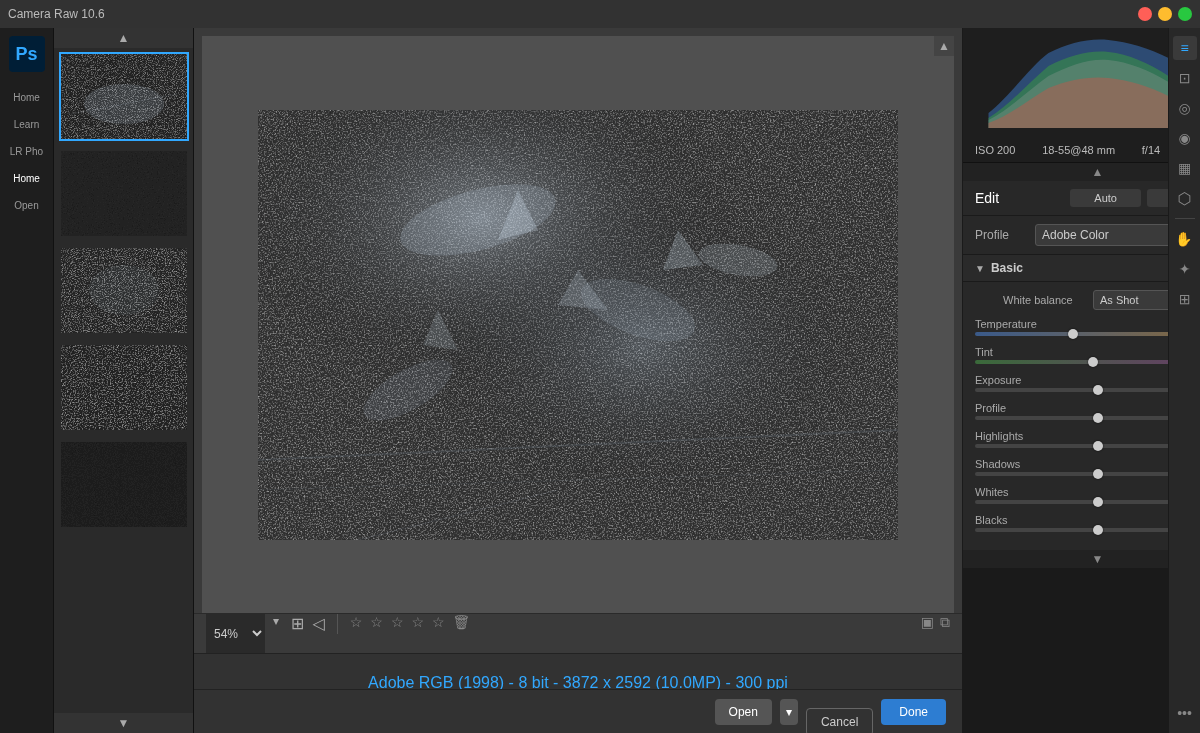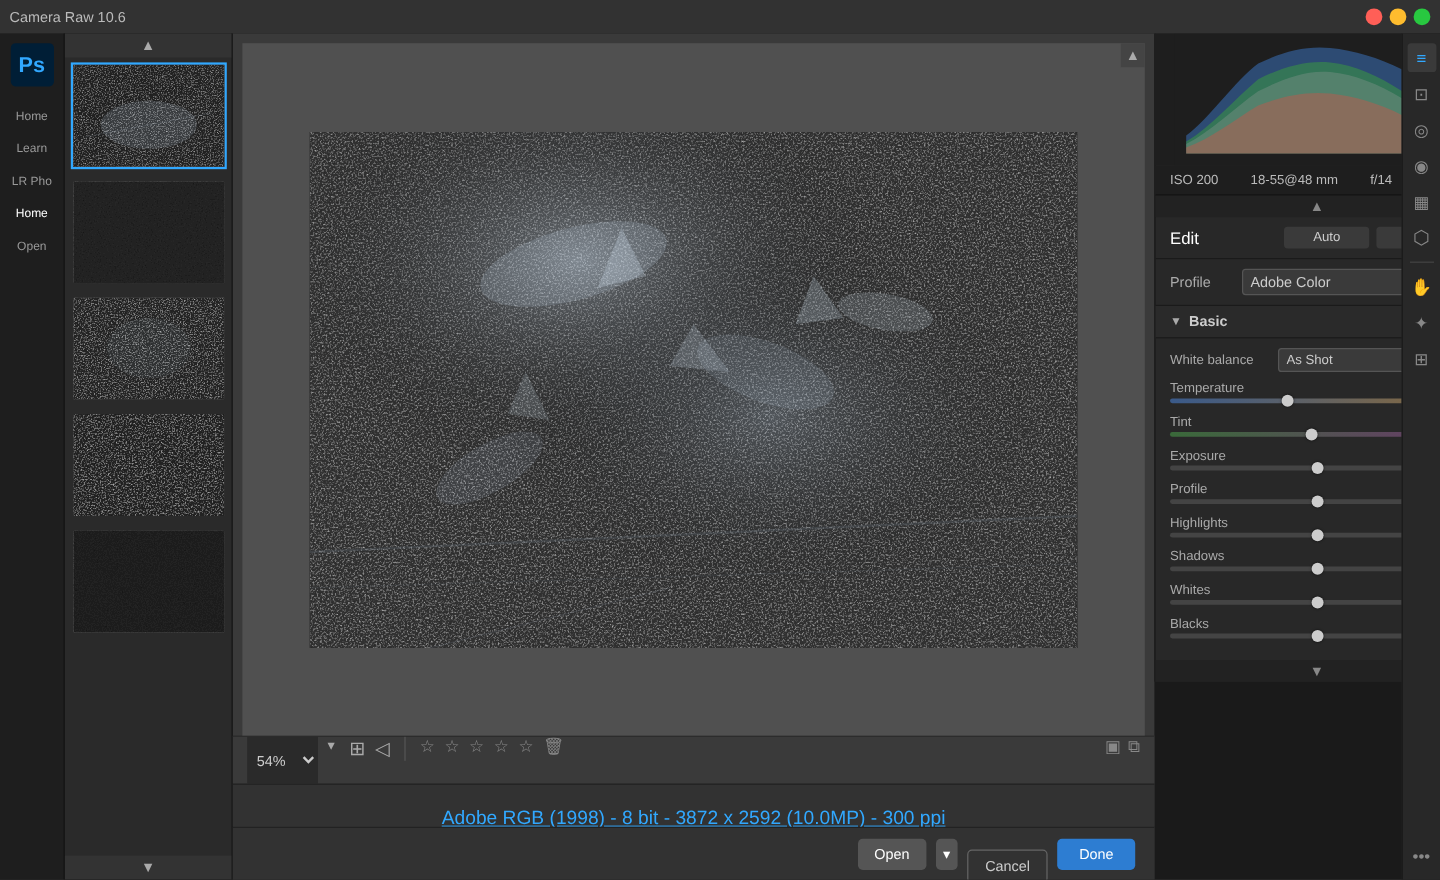--- a/index.html
+++ b/index.html
@@ -184,21 +184,21 @@
     }
     .section-chevron { color: #aaa; margin-right: 6px; font-size: 10px; }
     .section-title { color: #ccc; font-size: 12px; font-weight: 600; }
 
     
     .sliders-area { padding: 8px 12px; }
 
     .white-balance-row {
       display: flex; align-items: center; margin-bottom: 8px;
     }
-    .wb-label { color: #aaa; font-size: 11px; min-width: 90px; }
+    .wb-label { color: #aaa; font-size: 11px; min-width: 90px; margin-left: 28px; }
     .wb-select {
       flex: 1; background: #3a3a3a; color: #ccc; border: 1px solid #555;
       padding: 3px 6px; font-size: 11px; border-radius: 3px; cursor: pointer;
       -webkit-appearance: none; appearance: none;
     }
 
     .slider-row { margin-bottom: 10px; }
     .slider-top { display: flex; justify-content: space-between; margin-bottom: 2px; }
     .slider-label { color: #aaa; font-size: 11px; }
     .slider-value { color: #ccc; font-size: 11px; min-width: 40px; text-align: right; }

